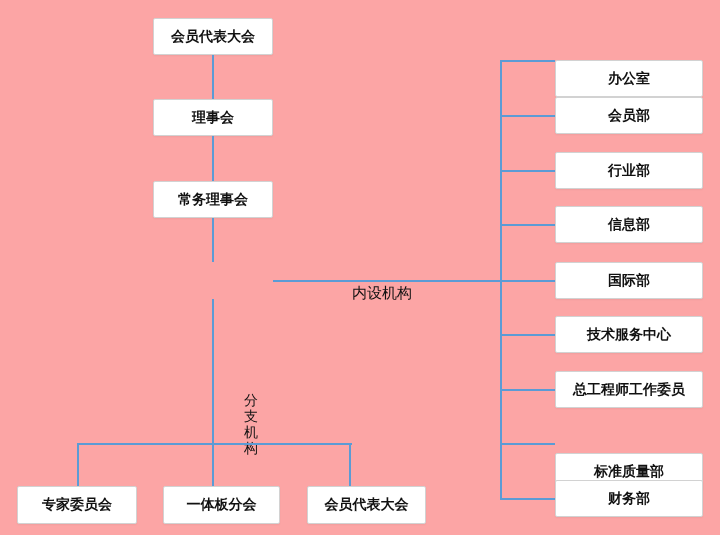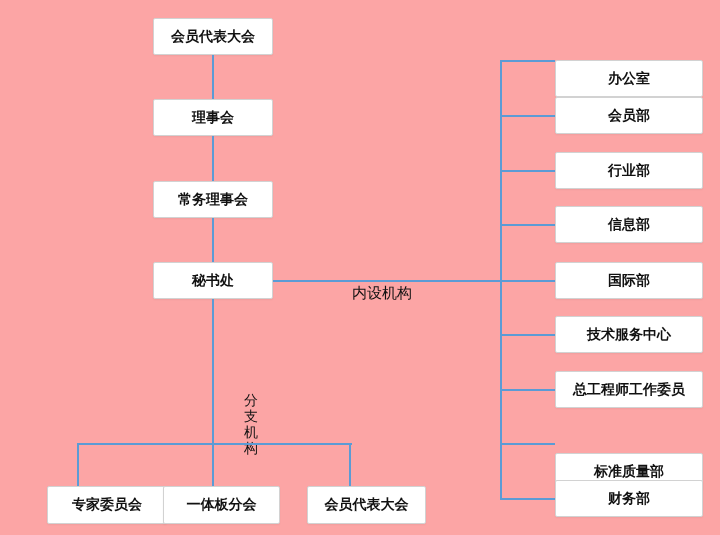--- a/index.html
+++ b/index.html
@@ -34,21 +34,20 @@
   }
 </style>
 </head>
 <body>
 
 <div class="canvas">
 
   <div class="node" style="left:153px;top:18px;width:120px;height:37px;">会员代表大会</div>
   <div class="node" style="left:153px;top:99px;width:120px;height:37px;">理事会</div>
   <div class="node" style="left:153px;top:181px;width:120px;height:37px;">常务理事会</div>
-  <div class="node" style="left:153px;top:262px;width:120px;height:37px;">秘书处</div>
 
   <div class="vline" style="left:212px;top:55px;height:44px;"></div>
   <div class="vline" style="left:212px;top:136px;height:45px;"></div>
   <div class="vline" style="left:212px;top:218px;height:44px;"></div>
   <div class="vline" style="left:212px;top:299px;height:145px;"></div>
 
   <div class="hline" style="left:273px;top:280px;width:228px;"></div>
   <div class="vline" style="left:500px;top:60px;height:440px;"></div>
 
   <div class="group-label" style="left:352px;top:244px;">内设机构</div>
@@ -73,17 +72,17 @@
   <div class="node" style="left:555px;top:425px;width:148px;height:37px;margin-top:28px;">标准质量部</div>
   <div class="node" style="left:555px;top:480px;width:148px;height:37px;">财务部</div>
 
   <div class="group-label vertical" style="left:244px;top:352px;">分支机构</div>
 
   <div class="hline" style="left:77px;top:443px;width:275px;"></div>
   <div class="vline" style="left:77px;top:443px;height:43px;"></div>
   <div class="vline" style="left:212px;top:443px;height:43px;"></div>
   <div class="vline" style="left:349px;top:443px;height:43px;"></div>
 
-  <div class="node" style="left:17px;top:486px;width:120px;height:38px;margin-left:30px;">专家委员会</div>
+  <div class="node" style="left:17px;top:486px;width:120px;height:38px;">专家委员会</div>
   <div class="node" style="left:163px;top:486px;width:117px;height:38px;">一体板分会</div>
   <div class="node" style="left:307px;top:486px;width:119px;height:38px;">会员代表大会</div>
 
 </div>
 
 </body></html>

